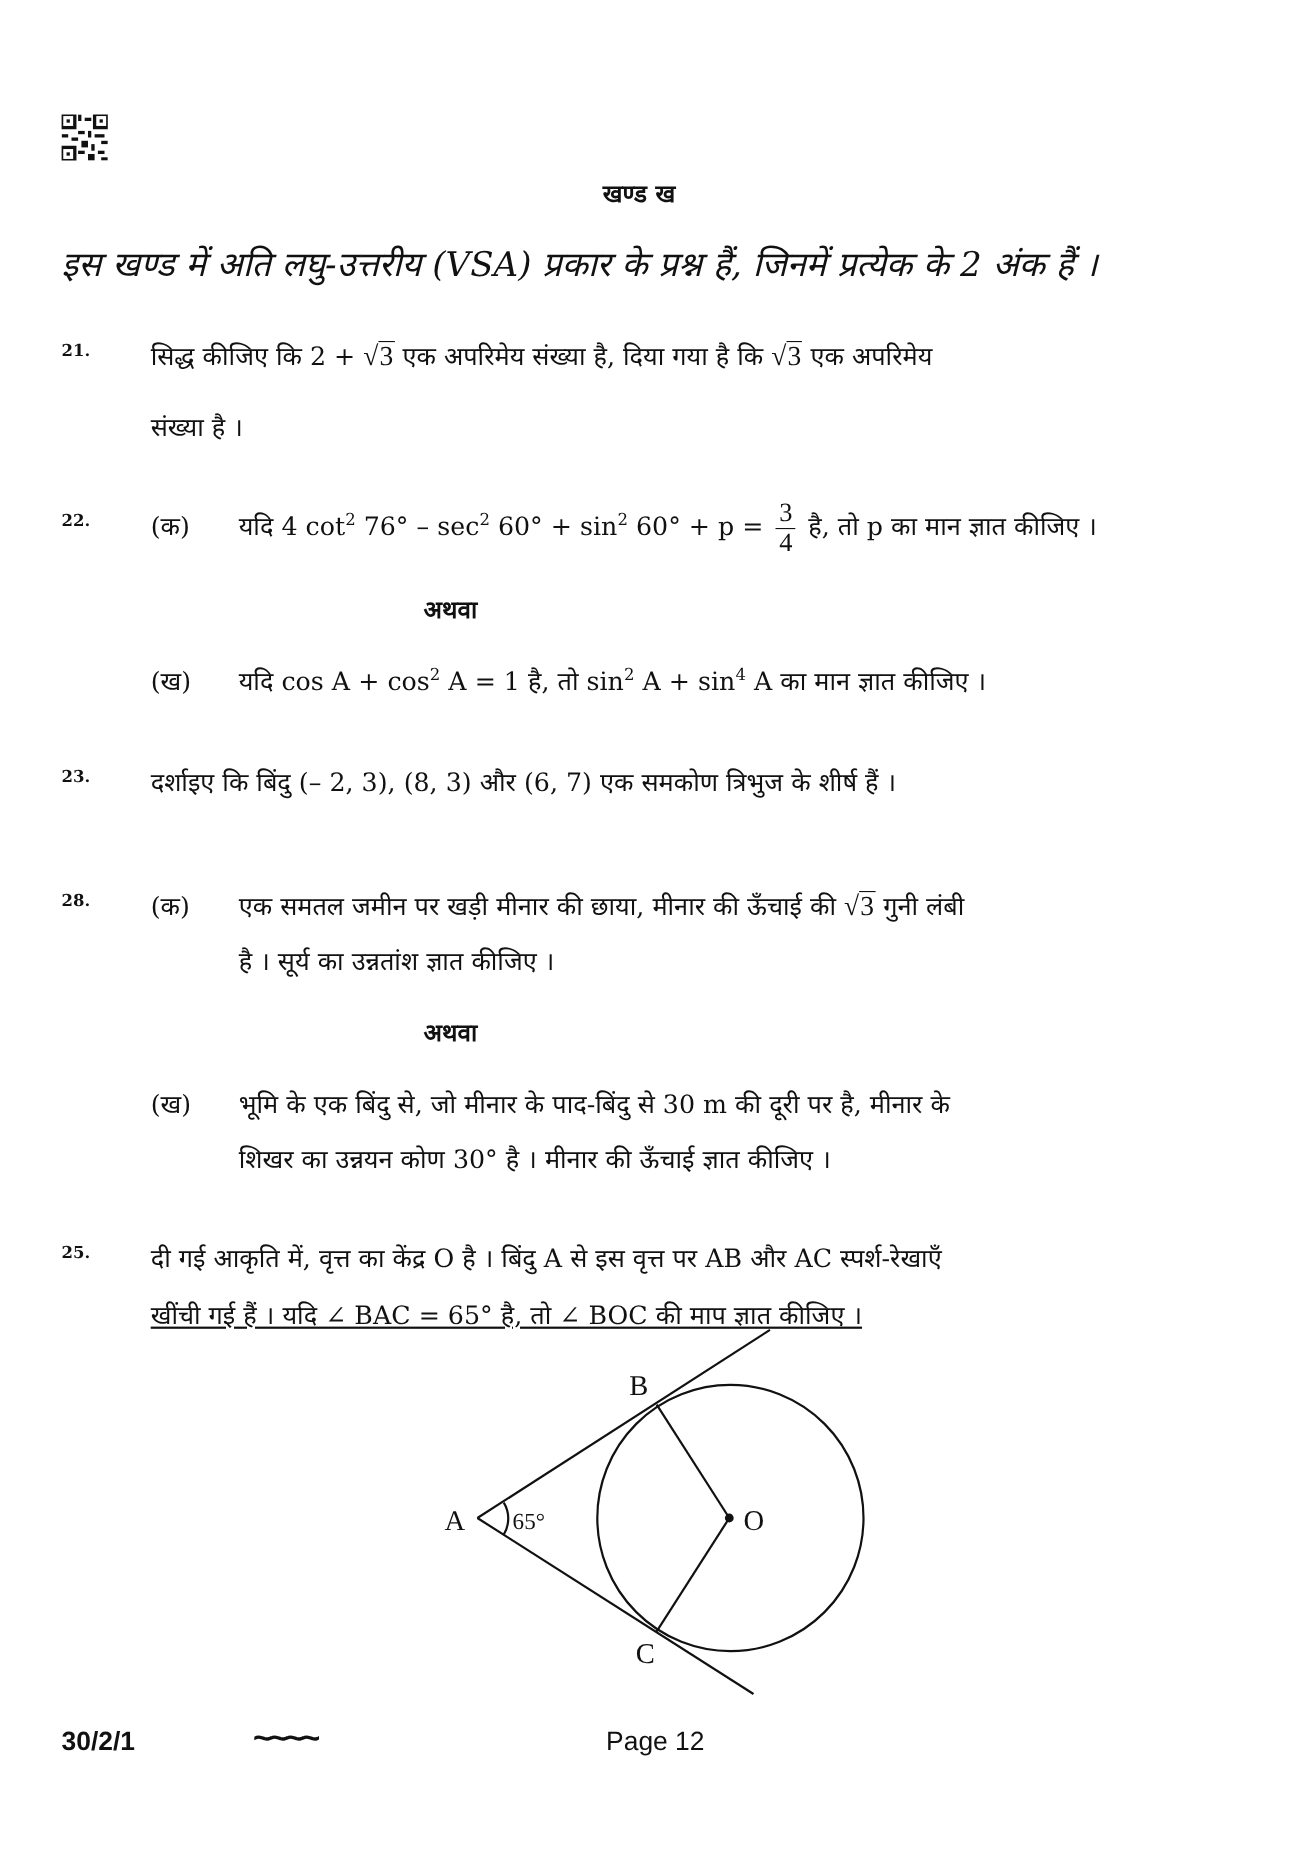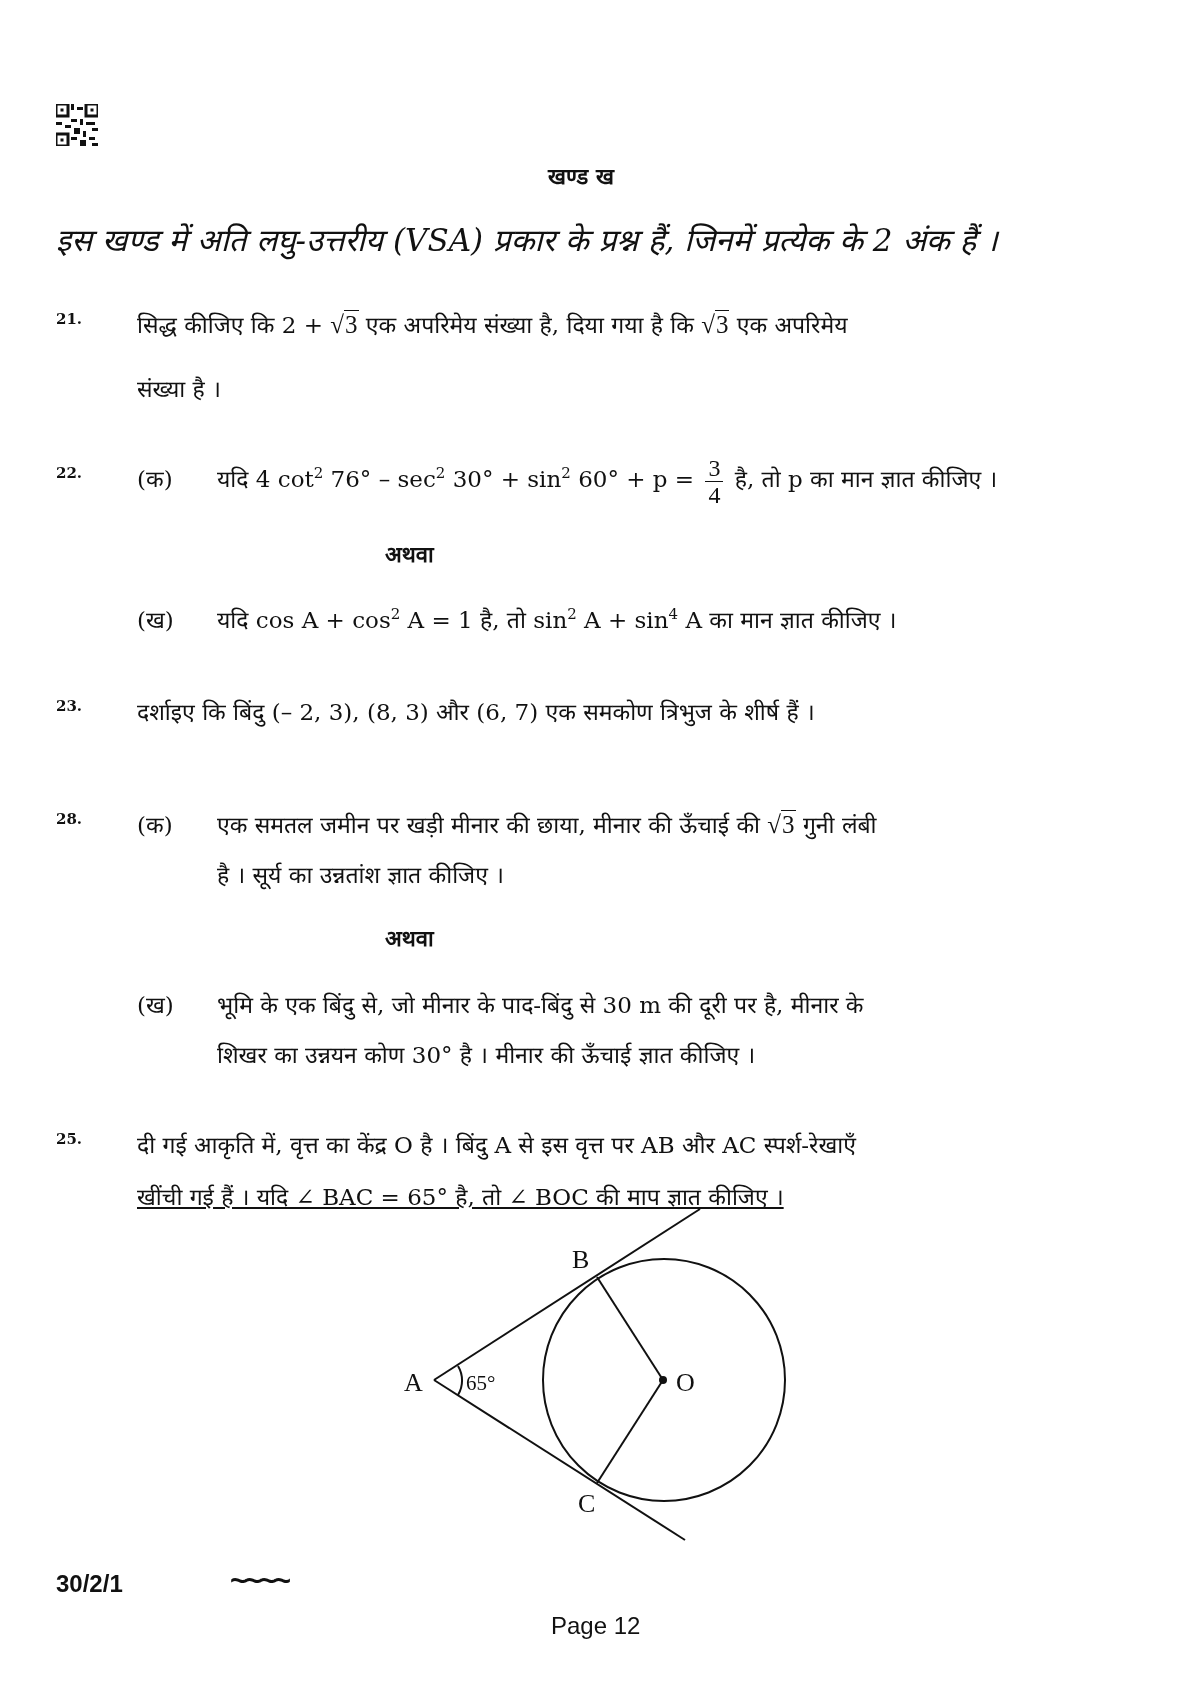--- a/index.html
+++ b/index.html
@@ -51,21 +51,21 @@
 
 <div class="abs qnum" style="left:56px; top:310px;">21.</div>
 <div class="abs txt" style="left:137px; top:310px;">
   <span>सिद्ध कीजिए कि 2 + </span><span class="sqrt">√<span class="rad">3</span></span><span> एक अपरिमेय संख्या है, दिया गया है कि </span><span class="sqrt">√<span class="rad">3</span></span><span> एक अपरिमेय</span>
 </div>
 <div class="abs txt" style="left:137px; top:362px;margin-top:12px;">संख्या है ।</div>
 
 <div class="abs qnum" style="left:56px; top:464px;">22.</div>
 <div class="abs txt" style="left:137px; top:464px;">(क)</div>
 <div class="abs txt" style="left:217px; top:448px; line-height:62px;">
-  <span>यदि 4 cot</span><sup>2</sup><span> 76° – sec</span><sup>2</sup><span> 30° + sin</span><sup>2</sup><span> 60° + p = </span><span class="frac"><span class="num">3</span><span class="den">4</span></span><span> है, तो p का मान ज्ञात कीजिए ।</span>
+  <span>यदि 4 cot</span><sup>2</sup><span> 76° – sec</span><sup>2</sup><span> 60° + sin</span><sup>2</sup><span> 60° + p = </span><span class="frac"><span class="num">3</span><span class="den">4</span></span><span> है, तो p का मान ज्ञात कीजिए ।</span>
 </div>
 
 <div class="abs heading" style="left:385px; top:538px;">अथवा</div>
 
 <div class="abs txt" style="left:137px; top:605px;">(ख)</div>
 <div class="abs txt" style="left:217px; top:605px;">
   <span>यदि cos A + cos</span><sup>2</sup><span> A = 1 है, तो sin</span><sup>2</sup><span> A + sin</span><sup>4</sup><span> A का मान ज्ञात कीजिए ।</span>
 </div>
 
 <div class="abs qnum" style="left:56px; top:697px;">23.</div>
@@ -100,13 +100,13 @@
   <circle cx="663" cy="1380" r="4" fill="#111"></circle>
   <text x="404" y="1391" font-size="26" fill="#111">A</text>
   <text x="572" y="1268" font-size="26" fill="#111">B</text>
   <text x="578" y="1512" font-size="26" fill="#111">C</text>
   <text x="676" y="1391" font-size="26" fill="#111">O</text>
   <text x="466" y="1390" font-size="21" fill="#111">65°</text>
 </svg>
 
 <div class="abs footer" style="left:56px; top:1570px;font-weight:bold;">30/2/1</div>
 <div class="abs footer" style="left:230px; top:1564px; font-weight:bold; font-size:30px; letter-spacing:-3px;">~~~~</div>
-<div class="abs footer" style="left:551px; top:1612px;text-align:center;">Page 12</div>
+<div class="abs footer" style="left:551px; top:1570px;text-align:center;">Page 12</div>
 
 </body></html>

